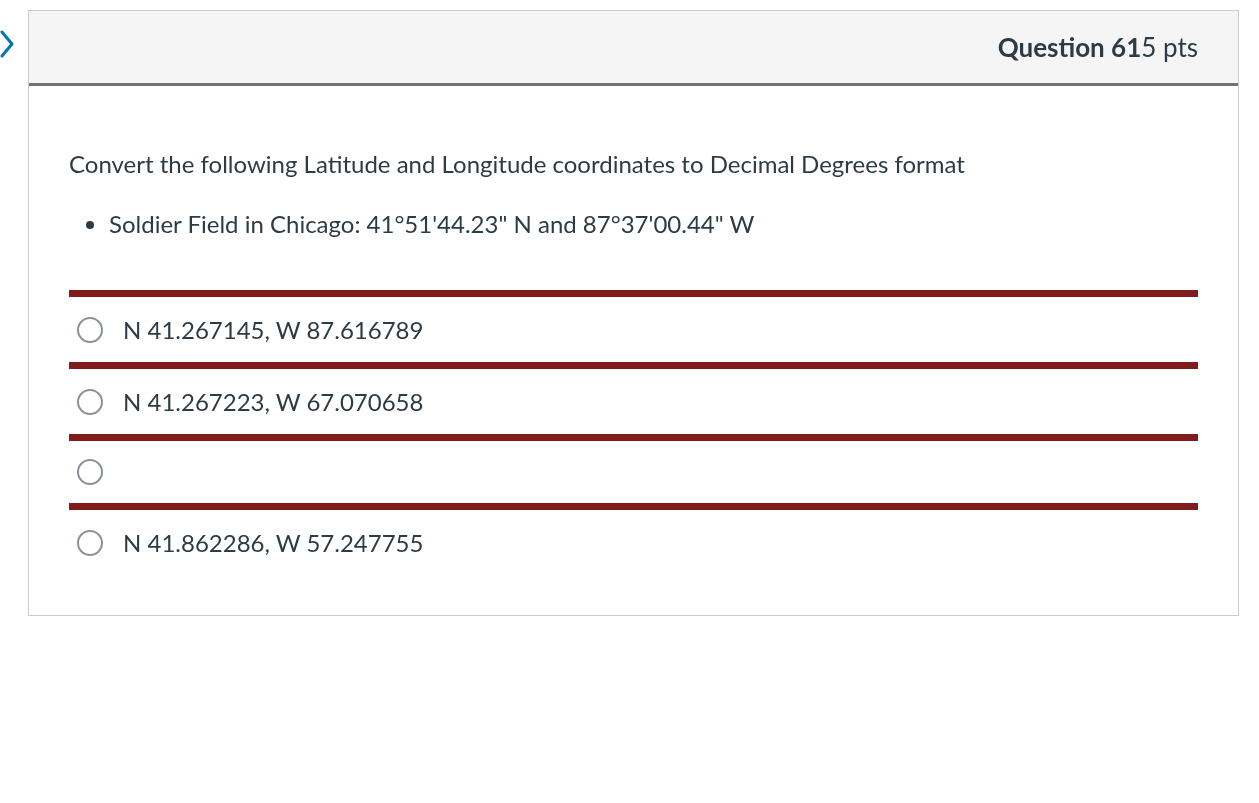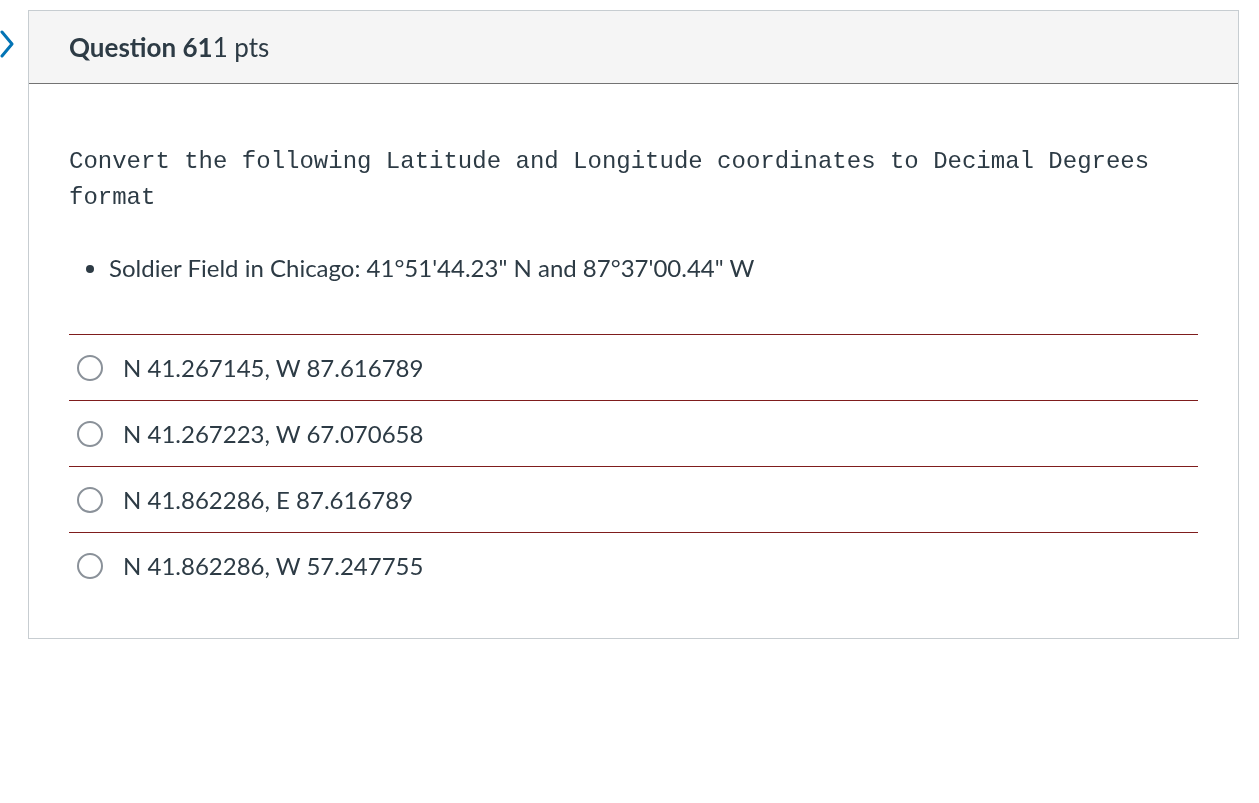--- a/index.html
+++ b/index.html
@@ -24,65 +24,64 @@
       flex-shrink: 0;
     }
     .question-card {
       border: 1px solid #c7cdd1;
       background: #ffffff;
       flex: 1;
       min-width: 0;
     }
     .question-header {
       background: #f5f5f5;
-      border-bottom: 1px solid #737373;
+      border-bottom: 3px solid #737373;
       padding: 20px 40px;
       display: flex;
-      justify-content: flex-start;
+      justify-content: flex-end;
       align-items: center;
     }
     .question-title {
       font-weight: 700;
       font-size: 26px;
       color: #2d3b45;
     }
     .question-points {
       font-size: 26px;
       color: #2d3b45;
     }
     .question-body {
       padding: 60px 40px 40px 40px;
     }
     .prompt {
       font-size: 24px;
       line-height: 1.5;
       color: #2d3b45;
-      margin-bottom: 34px;
-      font-family: Liberation Mono, monospace;
+      margin-bottom: 24px;
     }
     .bullet-list {
       list-style: disc;
       padding-left: 40px;
       margin-bottom: 48px;
     }
     .bullet-list li {
       font-size: 24px;
       line-height: 1.5;
       color: #2d3b45;
     }
     .answers {
       display: flex;
       flex-direction: column;
     }
     .answer-row {
       display: flex;
       align-items: center;
       gap: 20px;
       padding: 18px 8px;
-      border-top: 1px solid #7f1d1d;
+      border-top: 7px solid #7f1d1d;
       cursor: pointer;
     }
     .radio-circle {
       width: 26px;
       height: 26px;
       border: 2px solid #8a9199;
       border-radius: 50%;
       flex-shrink: 0;
       background: #ffffff;
     }
@@ -97,42 +96,41 @@
 <div class="wrapper">
   <div class="nav-chevron">
     <svg width="16" height="28" viewBox="0 0 16 28" fill="none">
       <path d="M2 2 L12 14 L2 26" stroke="#0374b5" stroke-width="3" stroke-linecap="round" stroke-linejoin="round"></path>
     </svg>
   </div>
 
   <div class="question-card">
     <div class="question-header">
       <div class="question-title">Question 61</div>
-      <div class="question-points">1 pts</div>
+      <div class="question-points">5 pts</div>
     </div>
 
     <div class="question-body">
       <p class="prompt">Convert the following Latitude and Longitude coordinates to Decimal Degrees format</p>
 
       <ul class="bullet-list">
         <li>Soldier Field in Chicago: 41°51'44.23" N and 87°37'00.44" W</li>
       </ul>
 
       <div class="answers">
         <label class="answer-row">
           <span class="radio-circle"></span>
           <span class="answer-text">N 41.267145, W 87.616789</span>
         </label>
         <label class="answer-row">
           <span class="radio-circle"></span>
           <span class="answer-text">N 41.267223, W 67.070658</span>
         </label>
         <label class="answer-row">
           <span class="radio-circle"></span>
-          <span class="answer-text">N 41.862286, E 87.616789</span>
         </label>
         <label class="answer-row">
           <span class="radio-circle"></span>
           <span class="answer-text">N 41.862286, W 57.247755</span>
         </label>
       </div>
     </div>
   </div>
 </div>
 

